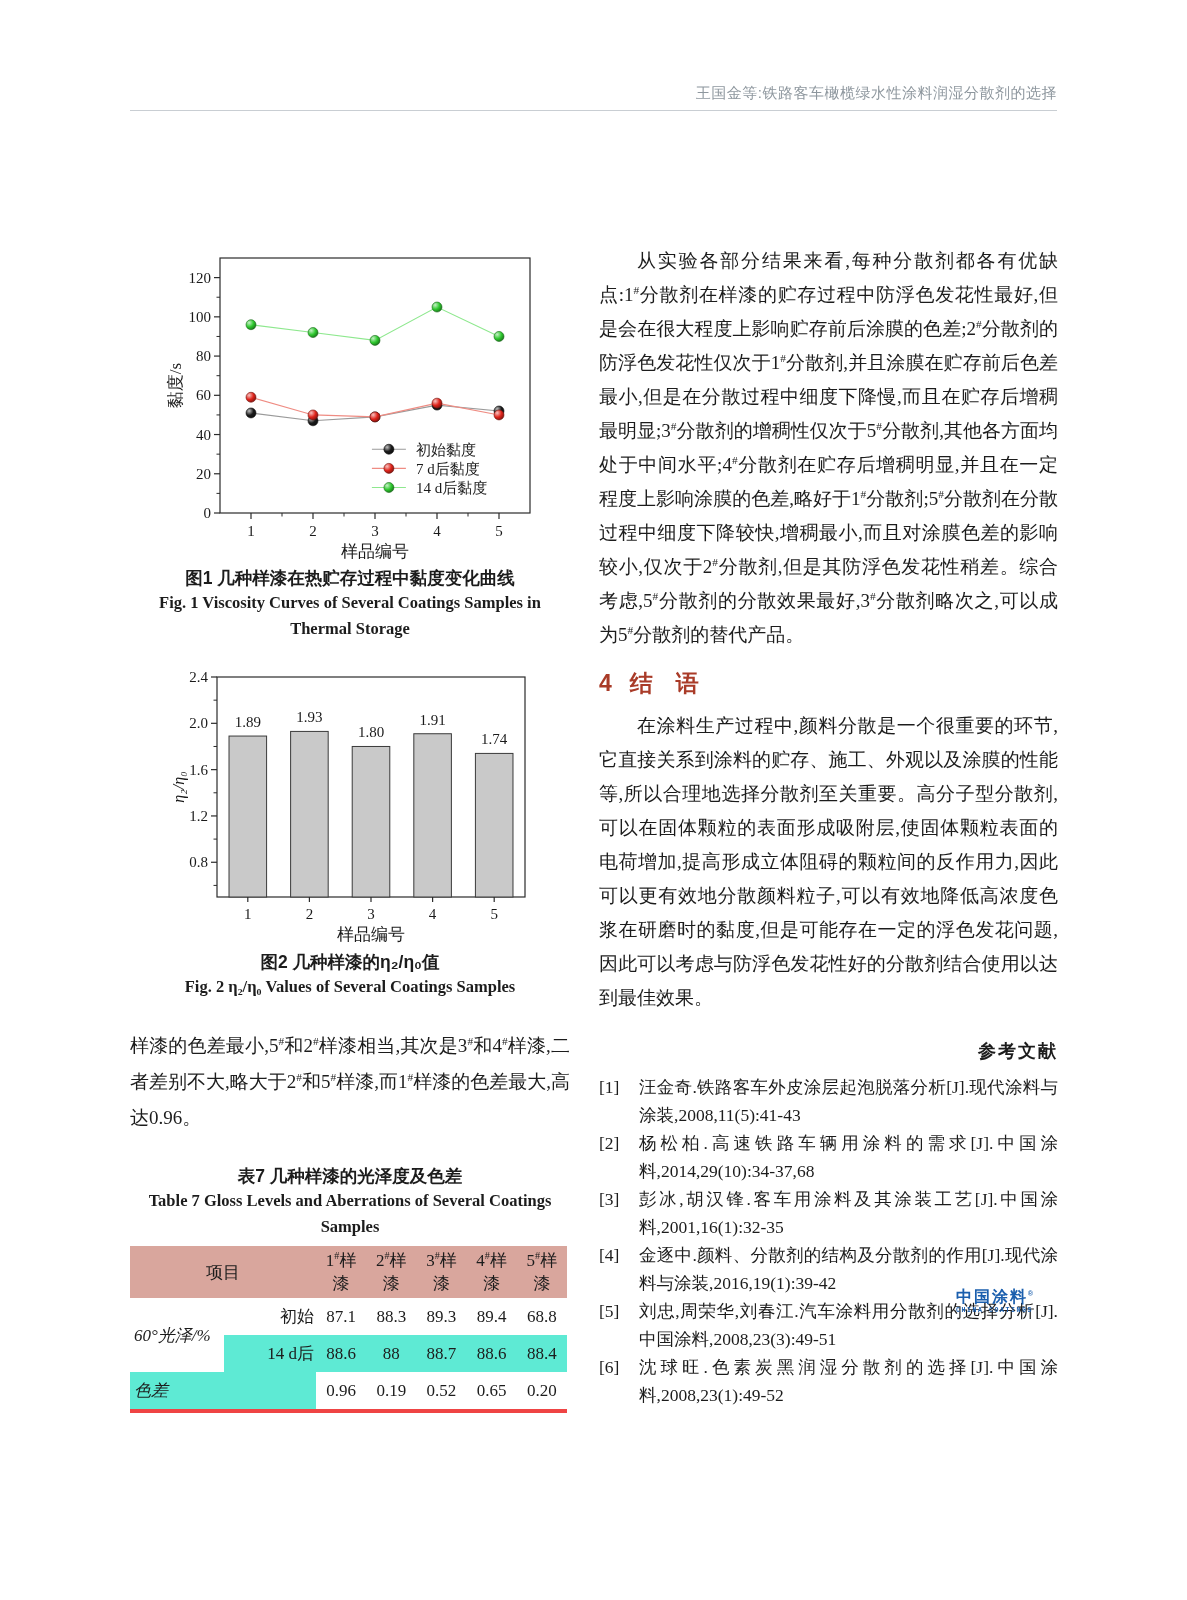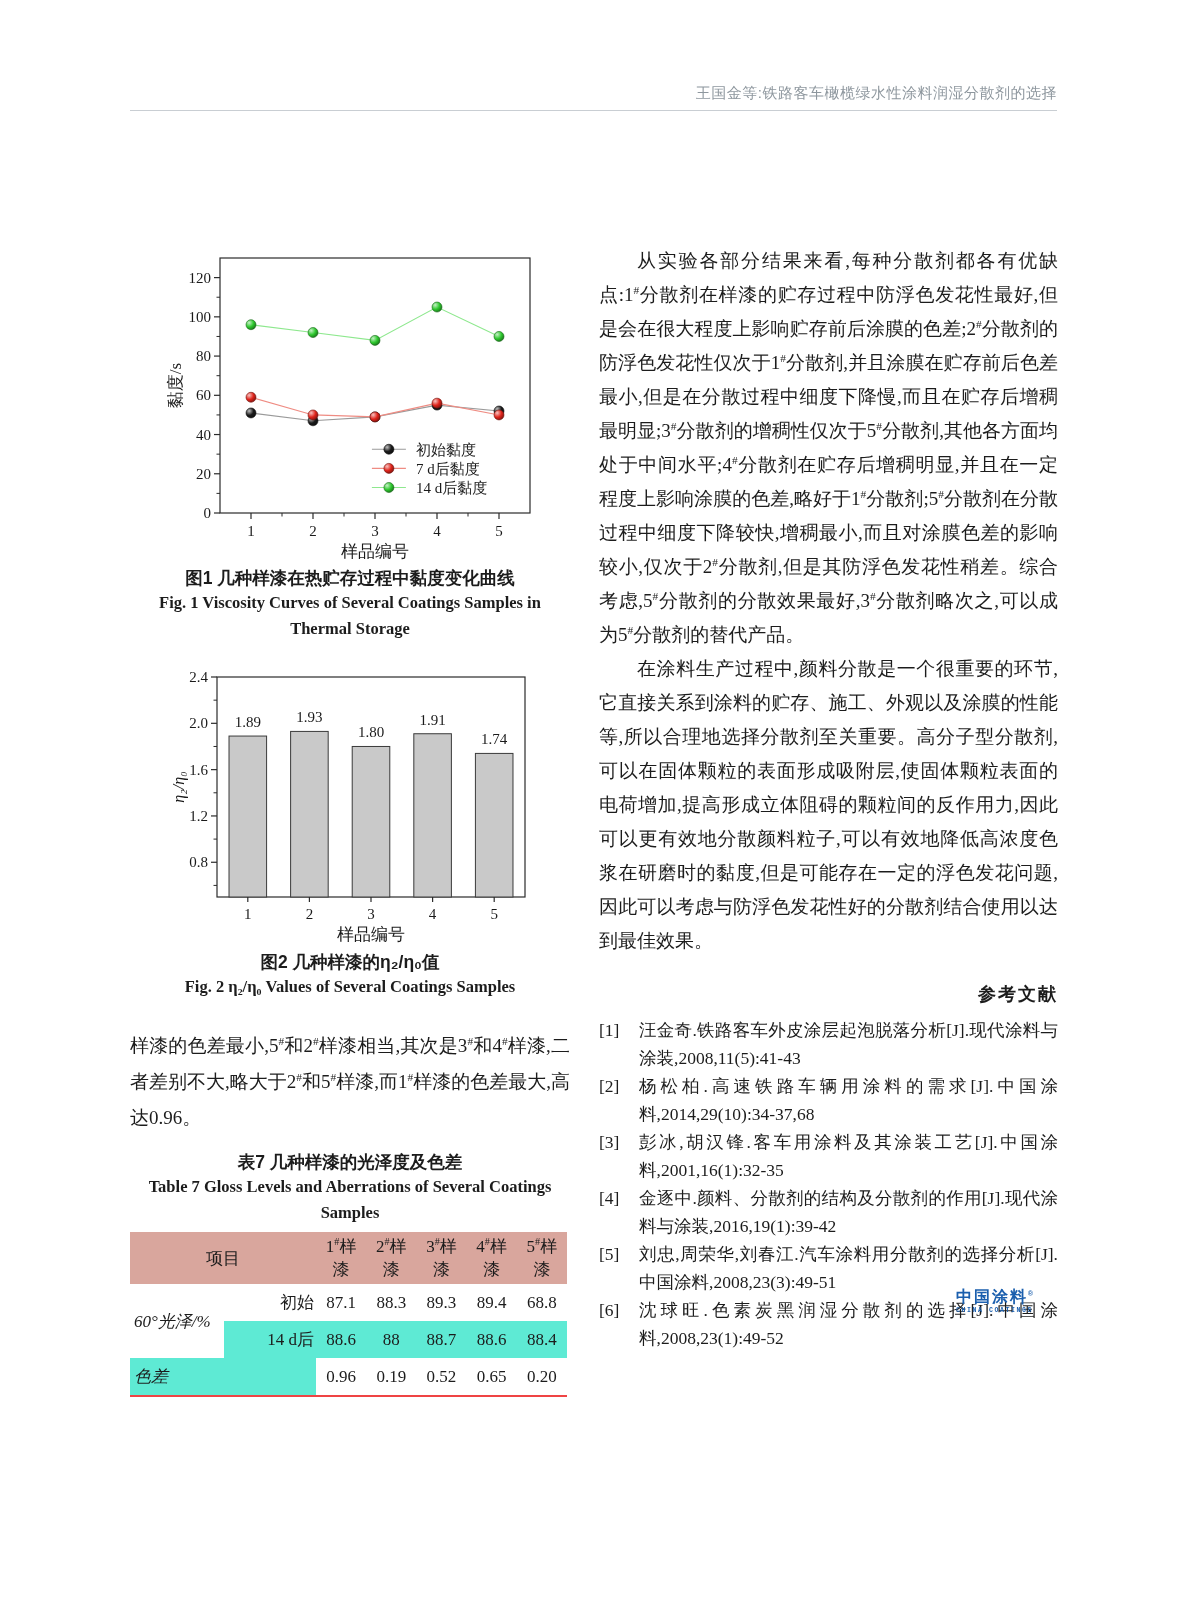--- a/index.html
+++ b/index.html
@@ -22,22 +22,22 @@
   .caption-cn{font-family:"Liberation Sans","DejaVu Sans",sans-serif;font-weight:bold;
               font-size:17.5px;text-align:center;margin-top:6px;}
   .caption-en{font-weight:bold;font-size:16.5px;text-align:center;line-height:26px;}
 
   .para{font-size:19px;line-height:34px;text-align:justify;}
   .para-left{line-height:36px;margin-top:28px;}
   .indent{text-indent:2em;}
   sup.hash{font-size:.60em;vertical-align:super;line-height:0;}
 
   
-  .tbl-caption{margin-top:14px;}
-  table.t7{border-collapse:collapse;width:437px;margin-top:6px;font-size:17px;border-bottom:2px solid #ef4444;}
+  .tbl-caption{margin-top:28px;}
+  table.t7{border-collapse:collapse;width:437px;margin-top:6px;font-size:17px;border-bottom:4px solid #ef4444;}
   .t7 td{text-align:center;padding:3px 2px;height:31px;}
   .t7 .c0{width:88px;text-align:left;padding-left:4px;font-style:italic;}
   .t7 .c1{width:80px;text-align:right;padding-left:10px;}
   .t7 .hdr{background:#d9a69d;}
   .t7 .shade{background:#5eead4;}
 
   
   .section-heading{margin-top:16px;margin-bottom:10px;color:#a93b28;font-size:23px;font-weight:bold;
                    font-family:"Liberation Sans","DejaVu Sans",sans-serif;}
   .section-heading .num{margin-right:18px;}
@@ -252,20 +252,23 @@
           <td>0.65</td>
           <td>0.20</td>
         </tr>
       </tbody>
     </table>
   </div>
 
   <div class="col-right">
     <div class="para indent">从实验各部分结果来看,每种分散剂都各有优缺点:1<sup class="hash">#</sup>分散剂在样漆的贮存过程中防浮色发花性最好,但是会在很大程度上影响贮存前后涂膜的色差;2<sup class="hash">#</sup>分散剂的防浮色发花性仅次于1<sup class="hash">#</sup>分散剂,并且涂膜在贮存前后色差最小,但是在分散过程中细度下降慢,而且在贮存后增稠最明显;3<sup class="hash">#</sup>分散剂的增稠性仅次于5<sup class="hash">#</sup>分散剂,其他各方面均处于中间水平;4<sup class="hash">#</sup>分散剂在贮存后增稠明显,并且在一定程度上影响涂膜的色差,略好于1<sup class="hash">#</sup>分散剂;5<sup class="hash">#</sup>分散剂在分散过程中细度下降较快,增稠最小,而且对涂膜色差的影响较小,仅次于2<sup class="hash">#</sup>分散剂,但是其防浮色发花性稍差。综合考虑,5<sup class="hash">#</sup>分散剂的分散效果最好,3<sup class="hash">#</sup>分散剂略次之,可以成为5<sup class="hash">#</sup>分散剂的替代产品。</div>
 
+    <div class="section-heading">
+      <span class="num">4</span><span>结　语</span>
+    </div>
 
     <div class="para indent">在涂料生产过程中,颜料分散是一个很重要的环节,它直接关系到涂料的贮存、施工、外观以及涂膜的性能等,所以合理地选择分散剂至关重要。高分子型分散剂,可以在固体颗粒的表面形成吸附层,使固体颗粒表面的电荷增加,提高形成立体阻碍的颗粒间的反作用力,因此可以更有效地分散颜料粒子,可以有效地降低高浓度色浆在研磨时的黏度,但是可能存在一定的浮色发花问题,因此可以考虑与防浮色发花性好的分散剂结合使用以达到最佳效果。</div>
 
     <div class="refs-title">参考文献</div>
 
     <div class="ref">
       <span class="ref-num">[1]</span>
       <span class="ref-text">汪金奇.铁路客车外皮涂层起泡脱落分析[J].现代涂料与涂装,2008,11(5):41-43</span>
     </div>
     <div class="ref">

